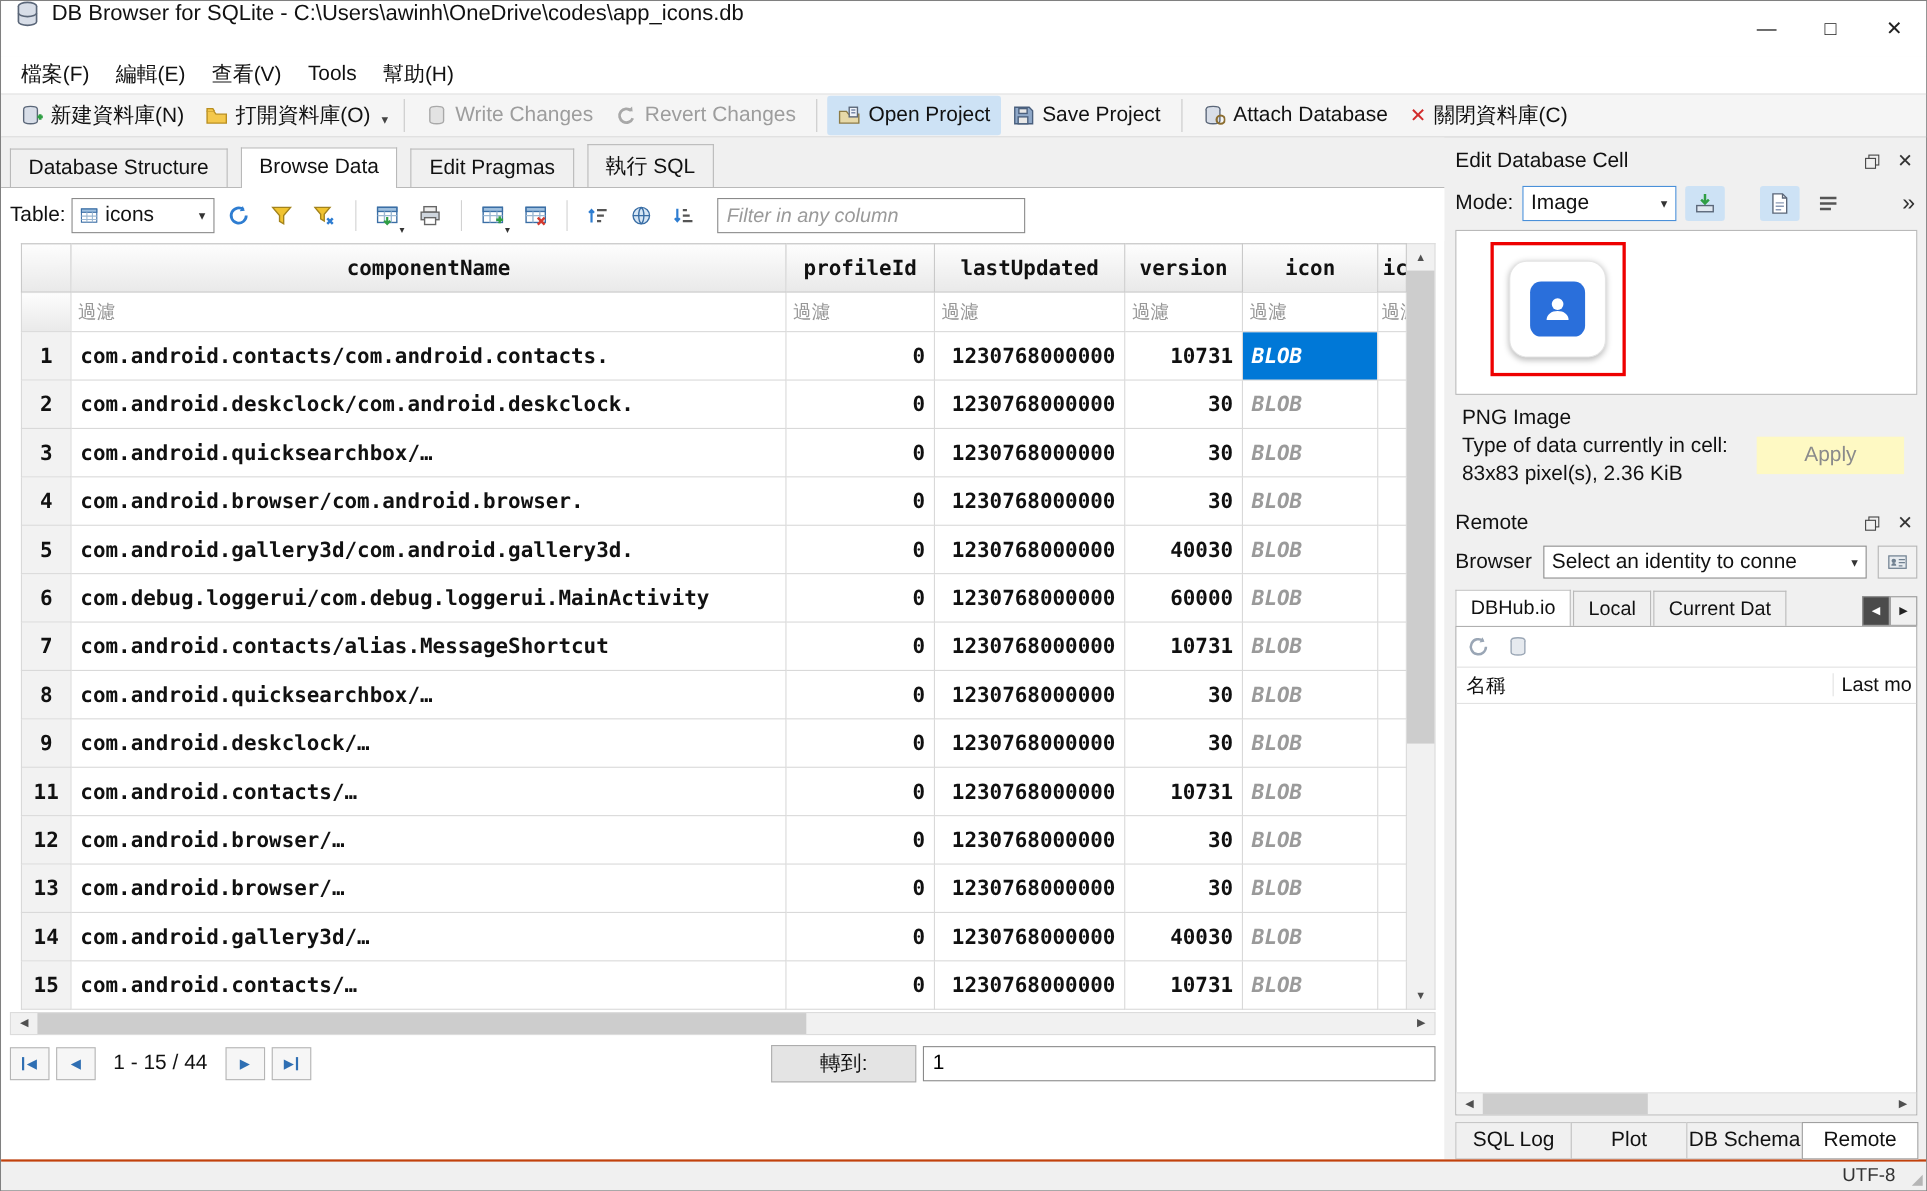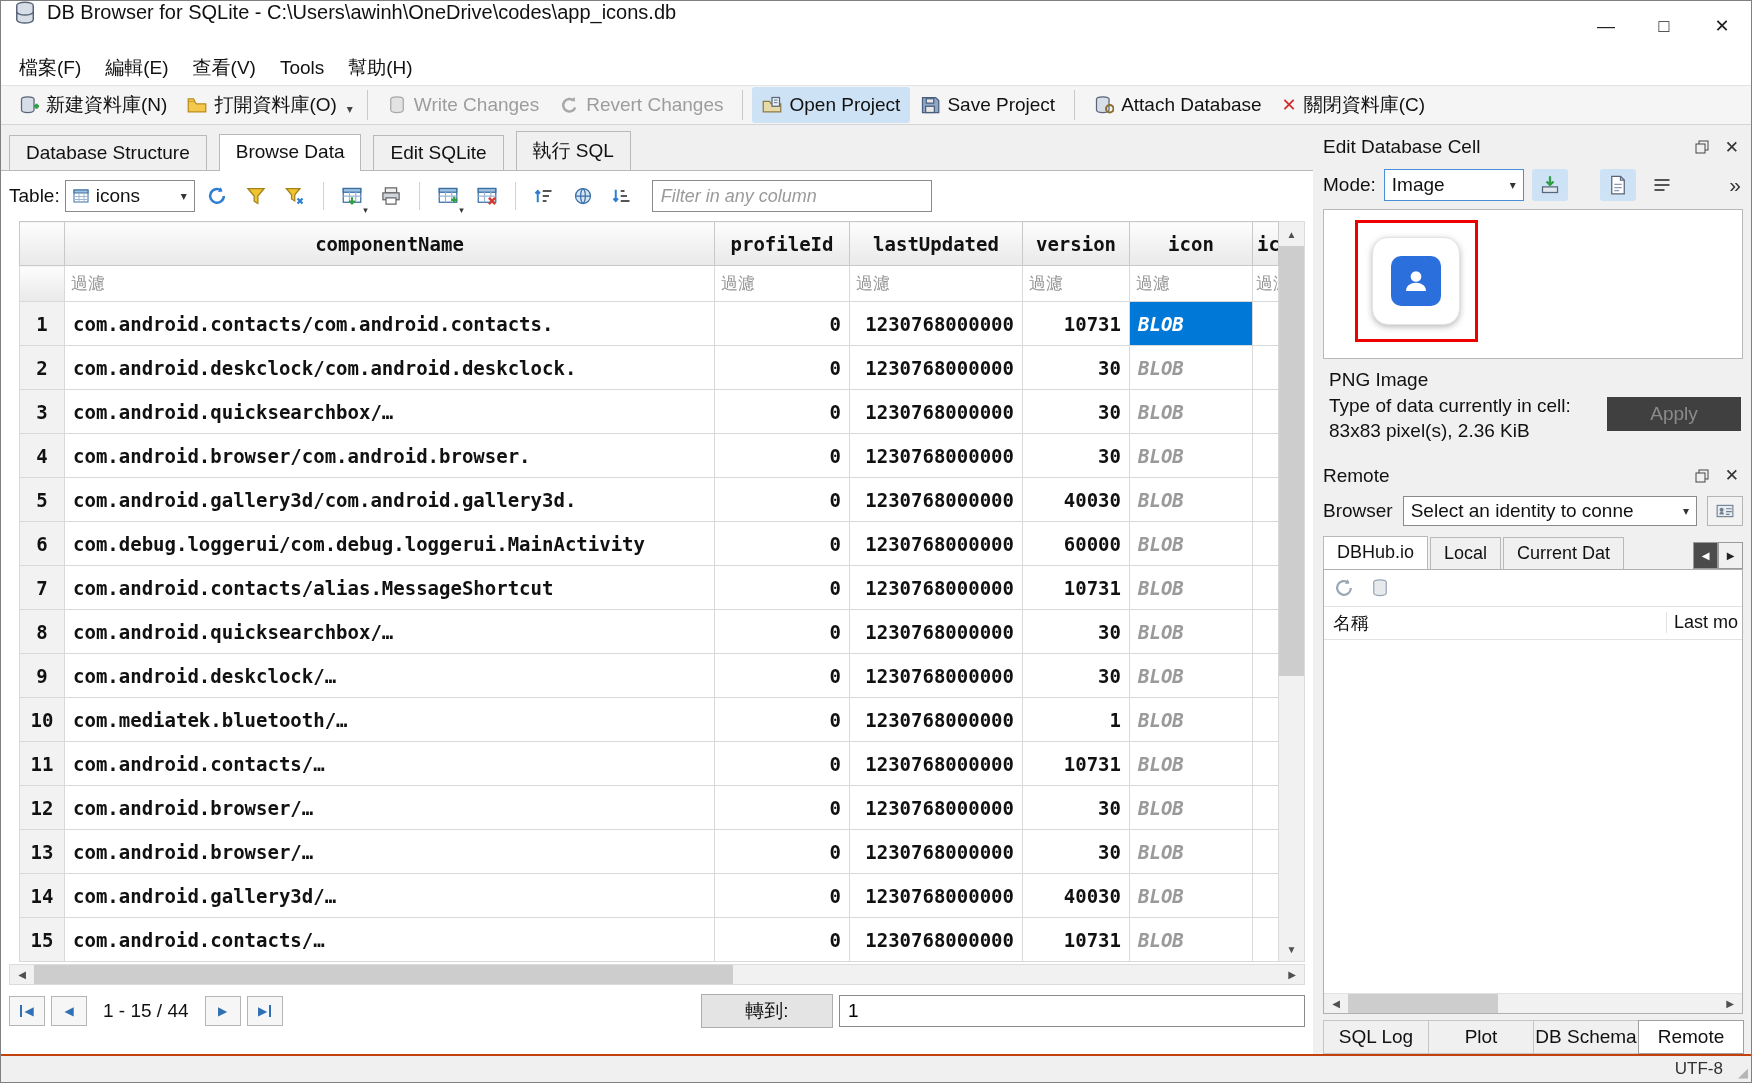--- a/index.html
+++ b/index.html
@@ -97,21 +97,21 @@
   .mini-btn { width:36px; height:32px; display:flex; align-items:center; justify-content:center; border-radius:3px; background:transparent; border:none; }
   .mini-btn.lightblue { background:#cde2f5; }
   .overflow-chevron { margin-left:auto; font-size:21px; color:#333; padding-right:2px; }
 
   .preview { margin-top:8px; height:150px; background:#fff; border:1px solid #b9b9b9; position:relative; flex:0 0 auto; }
   .icon-card { position:absolute; left:48px; top:27px; width:88px; height:88px; background:#fff; border:1px solid #e4e4e4; border-radius:16px; box-shadow:0 2px 6px rgba(0,0,0,0.28); display:flex; align-items:center; justify-content:center; }
   .person-badge { width:50px; height:50px; background:#2a6fdb; border-radius:10px; display:flex; align-items:center; justify-content:center; }
   .red-frame-preview { position:absolute; left:31px; top:10px; width:123px; height:122px; border:3px solid #ee0000; pointer-events:none; }
 
   .cell-info { position:relative; margin-top:8px; padding-left:6px; line-height:1.35; flex:0 0 auto; }
-  .apply-btn { position:absolute; right:2px; top:30px; width:134px; height:34px; background:#404040; border:none; color:#8b8b8b; font-size:19px; }
+  .apply-btn { position:absolute; right:12px; top:30px; width:134px; height:34px; background:#fef9c3; border:none; color:#8b8b8b; font-size:19px; }
 
   .dock-remote { margin-top:16px; flex:1; display:flex; flex-direction:column; min-height:0; }
   .identity-row { display:flex; align-items:center; gap:10px; margin-top:4px; }
   .identity-combo { flex:1; height:30px; }
   .identity-combo .combo-text { overflow:hidden; white-space:nowrap; }
   .identity-btn { width:36px; height:30px; border:1px solid #b5b5b5; background:#f2f2f2; display:flex; align-items:center; justify-content:center; }
 
   .remote-tabbar { display:flex; align-items:flex-end; margin-top:10px; }
   .remote-tabs { display:flex; align-items:flex-end; flex:1; min-width:0; overflow:hidden; }
   .remote-tab { padding:5px 13px; font-size:18px; border:1px solid #b9b9b9; border-bottom:none; background:#f0f0f0; margin-right:2px; white-space:nowrap; }
@@ -243,21 +243,21 @@
       <span>關閉資料庫(C)</span>
     </span>
   </div>
 
   <div class="main">
 
     <div class="left-pane">
       <div class="doc-tabs">
         <span class="doc-tab">Database Structure</span>
           <span class="doc-tab active">Browse Data</span>
-          <span class="doc-tab">Edit SQLite</span>
+          <span class="doc-tab">Edit Pragmas</span>
           <span class="doc-tab">執行 SQL</span>
       </div>
 
       <div class="content-area">
 
         <div class="browse-toolbar">
           <span>Table:</span>
           <span class="combo table-combo">
             <span>
                 <svg width="16" height="16" viewBox="0 0 16 16">
@@ -460,29 +460,20 @@
                   <tr class="data-row">
                     <td class="rownum">9</td>
                     <td class="c-name">com.android.deskclock/…</td>
                     <td class="c-num">0</td>
                     <td class="c-num">1230768000000</td>
                     <td class="c-num">30</td>
                     <td class="c-blob">BLOB</td>
                     <td></td>
                   </tr>
 
-                  <tr class="data-row">
-                    <td class="rownum">10</td>
-                    <td class="c-name">com.mediatek.bluetooth/…</td>
-                    <td class="c-num">0</td>
-                    <td class="c-num">1230768000000</td>
-                    <td class="c-num">1</td>
-                    <td class="c-blob">BLOB</td>
-                    <td></td>
-                  </tr>
 
                   <tr class="data-row">
                     <td class="rownum">11</td>
                     <td class="c-name">com.android.contacts/…</td>
                     <td class="c-num">0</td>
                     <td class="c-num">1230768000000</td>
                     <td class="c-num">10731</td>
                     <td class="c-blob">BLOB</td>
                     <td></td>
                   </tr>

